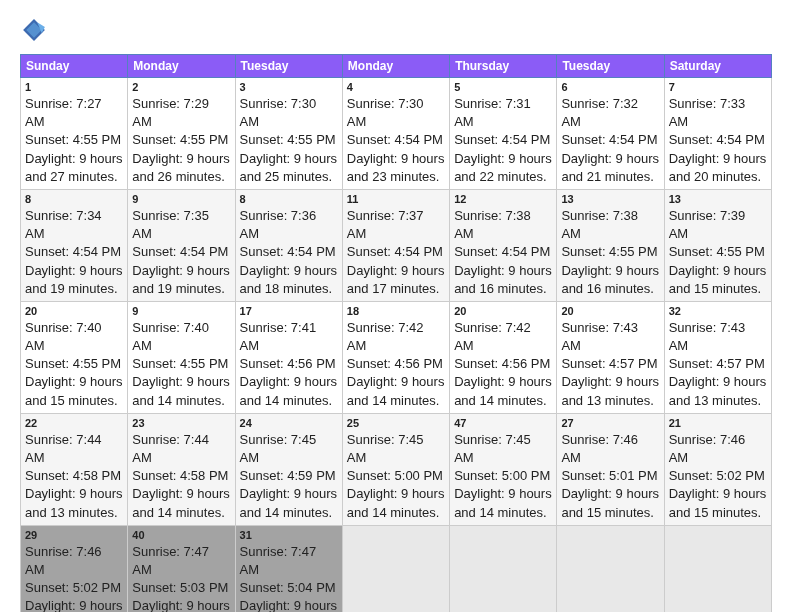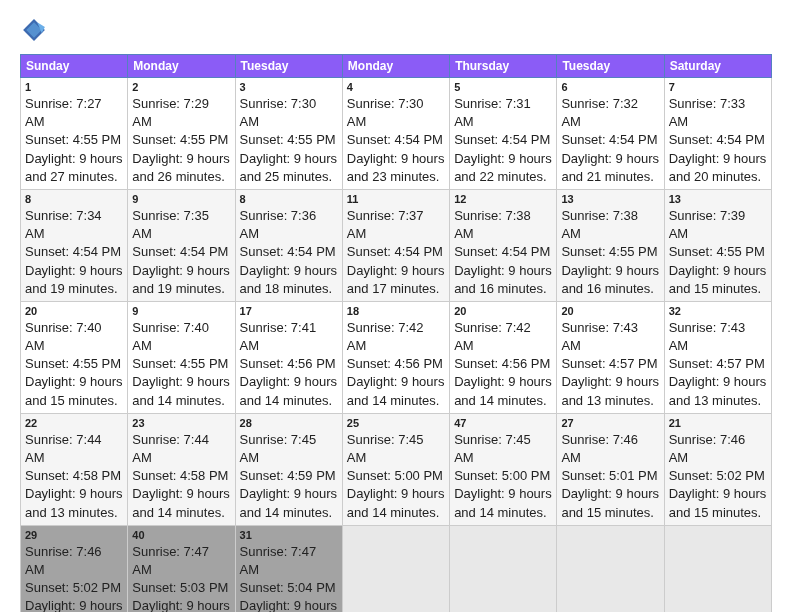--- a/index.html
+++ b/index.html
@@ -227,21 +227,21 @@
         <tr>
           <td>
         <span class="day-num">22</span>
         <span class="day-info">Sunrise: 7:44 AM<br>Sunset: 4:58 PM<br>Daylight: 9 hours and 13 minutes.</span>
       </td>
           <td>
         <span class="day-num">23</span>
         <span class="day-info">Sunrise: 7:44 AM<br>Sunset: 4:58 PM<br>Daylight: 9 hours and 14 minutes.</span>
       </td>
           <td>
-        <span class="day-num">28</span>
+        <span class="day-num">24</span>
         <span class="day-info">Sunrise: 7:45 AM<br>Sunset: 4:59 PM<br>Daylight: 9 hours and 14 minutes.</span>
       </td>
           <td>
         <span class="day-num">25</span>
         <span class="day-info">Sunrise: 7:45 AM<br>Sunset: 5:00 PM<br>Daylight: 9 hours and 14 minutes.</span>
       </td>
           <td>
         <span class="day-num">47</span>
         <span class="day-info">Sunrise: 7:45 AM<br>Sunset: 5:00 PM<br>Daylight: 9 hours and 14 minutes.</span>
       </td>

